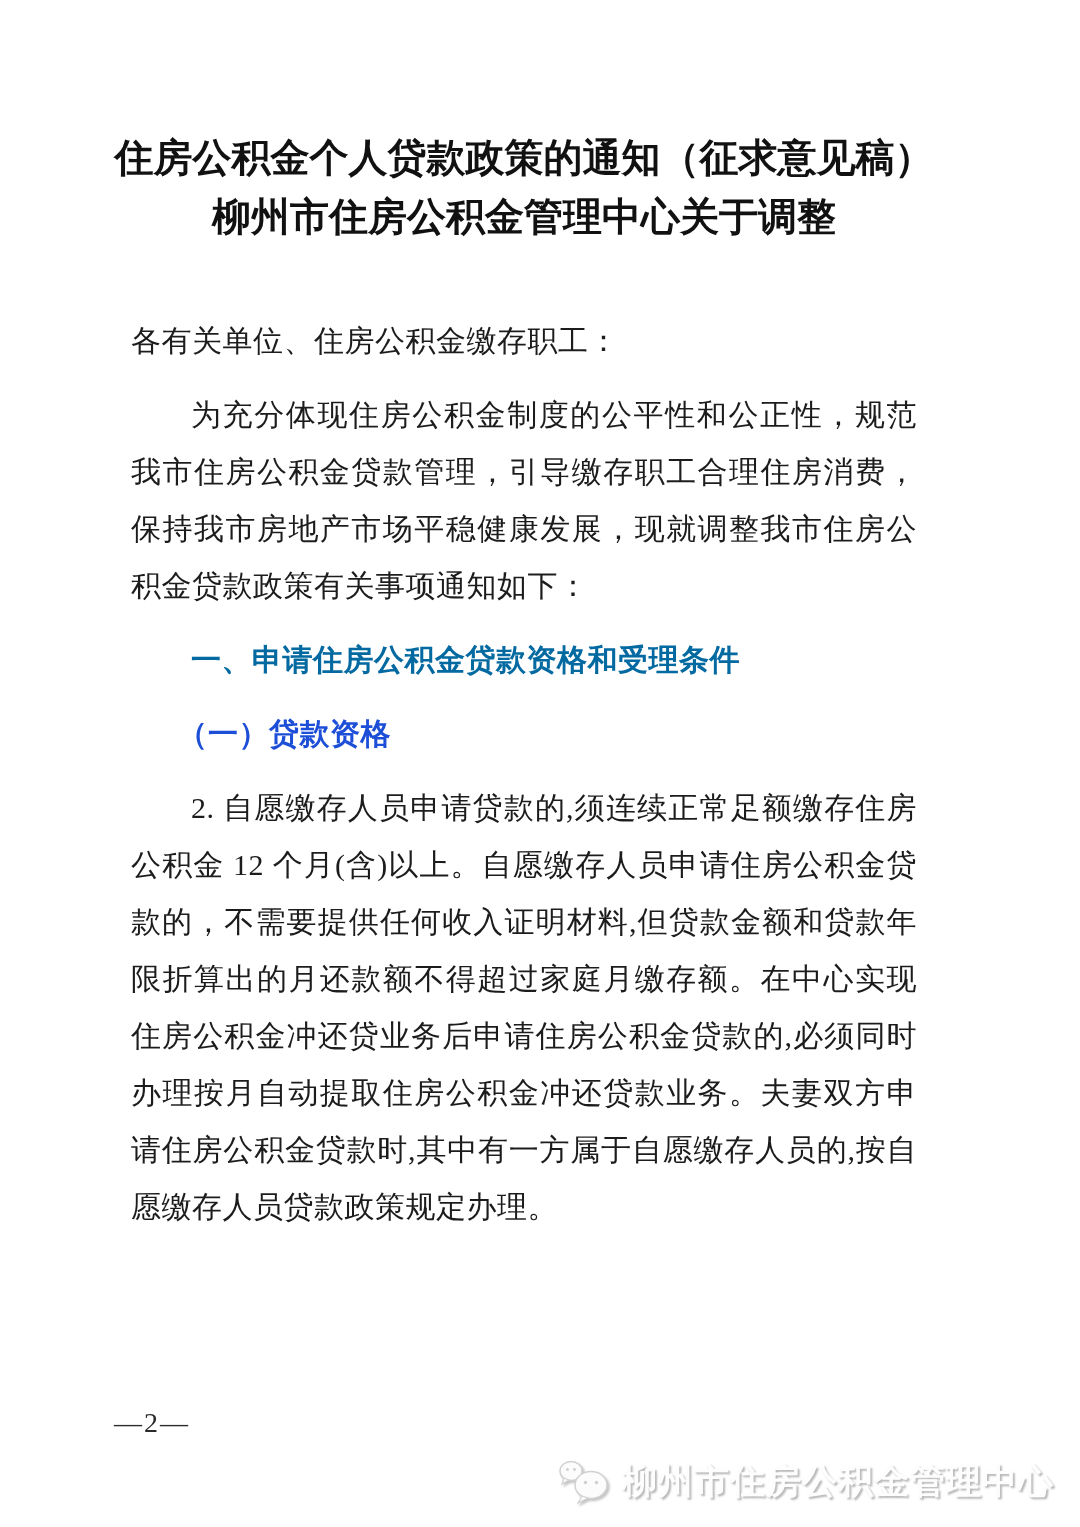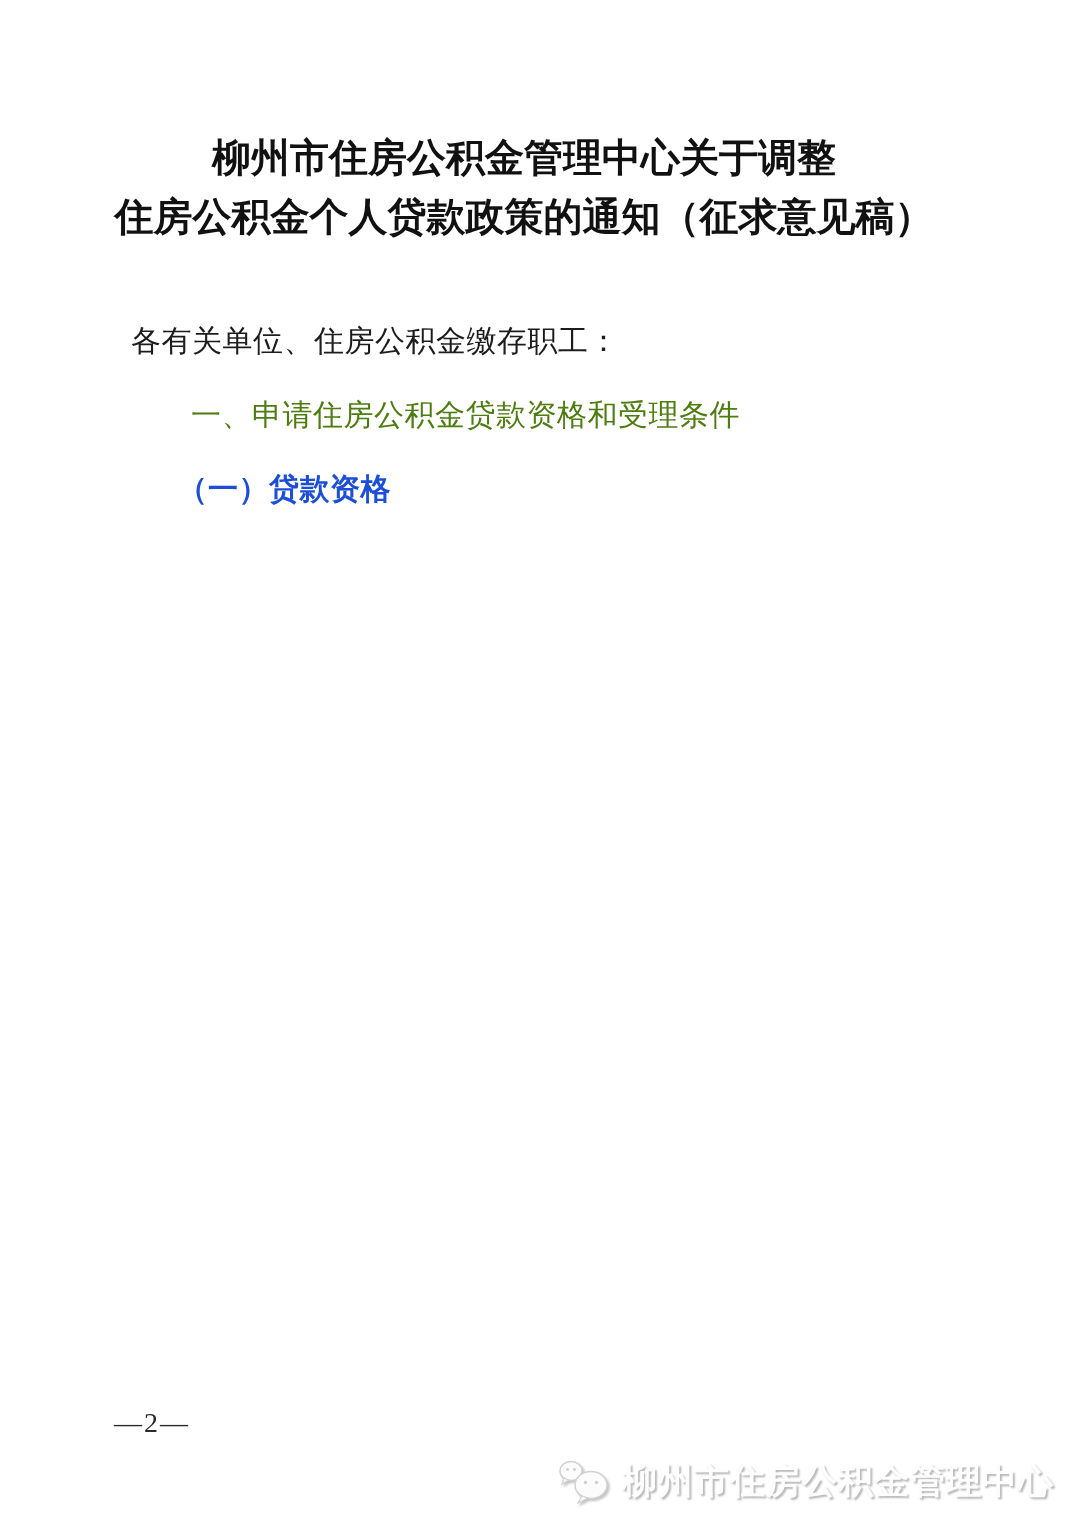--- a/index.html
+++ b/index.html
@@ -34,22 +34,22 @@
     font-size: 30px;
     line-height: 57px;
     text-align: justify;
     text-justify: inter-ideograph;
     letter-spacing: 0.5px;
   }
   .salutation { text-indent: 0; }
   .indent { text-indent: 2em; }
   .heading1 {
     font-family: "Liberation Sans", "DejaVu Sans", sans-serif;
-    font-weight: normal;
-    color: #4d7c0f;
+    font-weight: bold;
+    color: #0369a1;
   }
   .heading2 {
     font-weight: bold;
     text-indent: 1.55em;
     color: #1d4ed8;
   }
   .page-number {
     position: absolute;
     left: 114px;
     bottom: 88px;
@@ -75,28 +75,30 @@
   .watermark svg {
     filter: drop-shadow(2px 2px 1px #c4c4c4);
   }
 </style>
 </head>
 <body>
 
 <div class="page">
 
   <h1 class="title">
+    <span class="title-line">住房公积金个人贷款政策的通知（征求意见稿）</span>
     <span class="title-line">柳州市住房公积金管理中心关于调整</span>
-    <span class="title-line">住房公积金个人贷款政策的通知（征求意见稿）</span>
   </h1>
 
   <div class="body">
     <p class="salutation">各有关单位、住房公积金缴存职工：</p>
+    <p class="indent">为充分体现住房公积金制度的公平性和公正性，规范我市住房公积金贷款管理，引导缴存职工合理住房消费，保持我市房地产市场平稳健康发展，现就调整我市住房公积金贷款政策有关事项通知如下：</p>
     <p class="heading1 indent">一、申请住房公积金贷款资格和受理条件</p>
     <p class="heading2">（一）贷款资格</p>
+    <p class="indent">2. 自愿缴存人员申请贷款的,须连续正常足额缴存住房公积金 12 个月(含)以上。自愿缴存人员申请住房公积金贷款的，不需要提供任何收入证明材料,但贷款金额和贷款年限折算出的月还款额不得超过家庭月缴存额。在中心实现住房公积金冲还贷业务后申请住房公积金贷款的,必须同时办理按月自动提取住房公积金冲还贷款业务。夫妻双方申请住房公积金贷款时,其中有一方属于自愿缴存人员的,按自愿缴存人员贷款政策规定办理。</p>
   </div>
 
   <div class="page-number">—2—</div>
 
   <div class="watermark">
     <svg width="54" height="46" viewBox="0 0 54 46" aria-hidden="true">
 
       <ellipse cx="13" cy="12" rx="11" ry="9.5" fill="#fcfcfc" stroke="#d2d2d2" stroke-width="1.5"></ellipse>
       <path d="M6 19 L4 25 L11 21 Z" fill="#fcfcfc" stroke="#d2d2d2" stroke-width="1.2"></path>
       <circle cx="9.5" cy="10.5" r="1.4" fill="#cfcfcf"></circle>

